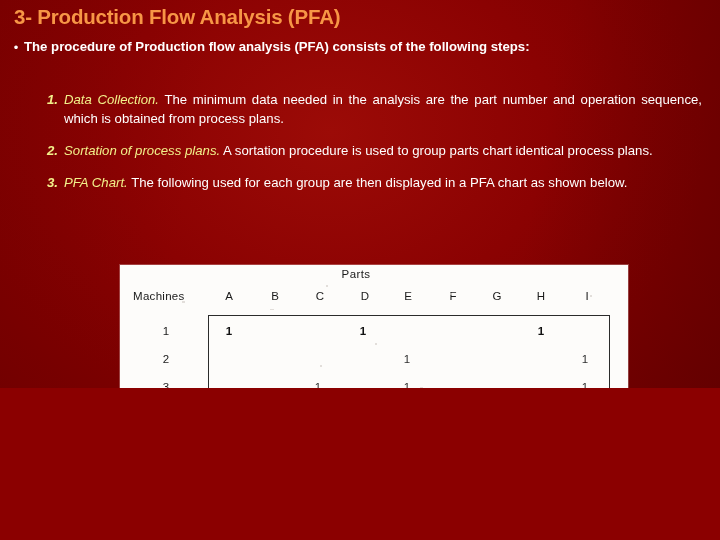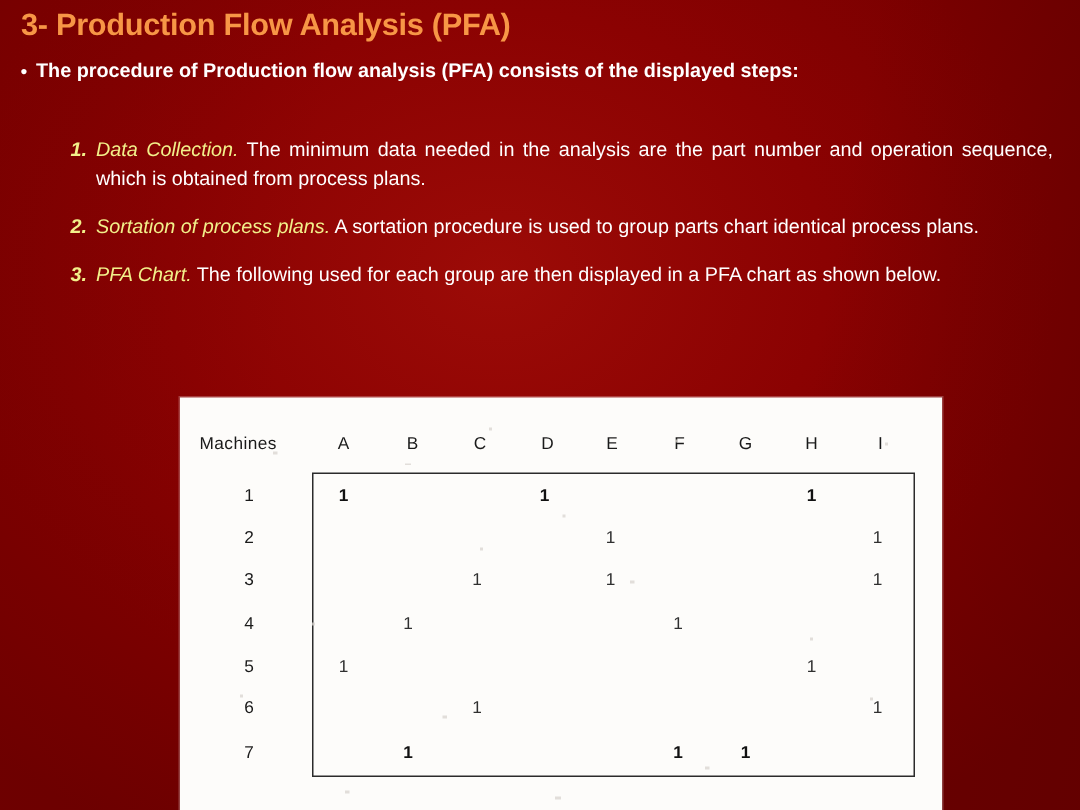--- a/index.html
+++ b/index.html
@@ -9,21 +9,21 @@
   body {
     width: 720px;
     height: 540px;
     overflow: hidden;
     font-family: "Liberation Sans", sans-serif;
     background: #8b0000;
   }
   .slide {
     position: relative;
     width: 720px;
-    height: 540px;
+    height: 388px;
     background:
       radial-gradient(ellipse 520px 420px at 46% 34%, #9c0b07 0%, #8b0202 42%, #7a0000 72%, #6b0000 100%);
     overflow: hidden;
   }
   .slide::after {
     content: "";
     position: absolute;
     inset: 0;
     background: linear-gradient(100deg, rgba(120,0,0,0.35) 0%, rgba(0,0,0,0) 28%, rgba(0,0,0,0) 72%, rgba(90,0,0,0.45) 100%);
     pointer-events: none;
@@ -200,21 +200,21 @@
 </style>
 </head>
 <body>
 
 <div class="slide">
 
   <div class="title">3- Production Flow Analysis (PFA)</div>
 
   <div class="bullet-row">
     <div class="bullet-dot">•</div>
-    <div class="bullet-text">The procedure of Production flow analysis (PFA) consists of the displayed steps:</div>
+    <div class="bullet-text">The procedure of Production flow analysis (PFA) consists of the following steps:</div>
   </div>
 
   <div class="steps">
 
     <div class="step">
       <div class="num">1.</div>
       <div class="body"><span class="lead">Data Collection.</span><span> The minimum data needed in the analysis are the part number and operation sequence, which is obtained from process plans.</span></div>
     </div>
 
     <div class="step">
@@ -224,20 +224,21 @@
 
     <div class="step">
       <div class="num">3.</div>
       <div class="body"><span class="lead">PFA Chart.</span><span> The following used for each group are then displayed in a PFA chart as shown below.</span></div>
     </div>
 
   </div>
 
   <div class="chart-panel">
     <div class="chart-inner" id="chart-inner">
+      <div class="parts-title">Parts</div>
       <div class="machines-label">Machines</div>
       <div class="grid-box"></div>
     <div class="col-head" style="left: 109px;">A</div>
         <div class="col-head" style="left: 155px;">B</div>
         <div class="col-head" style="left: 200px;">C</div>
         <div class="col-head" style="left: 245px;">D</div>
         <div class="col-head" style="left: 288px;">E</div>
         <div class="col-head" style="left: 333px;">F</div>
         <div class="col-head" style="left: 377px;">G</div>
         <div class="col-head" style="left: 421px;">H</div>

